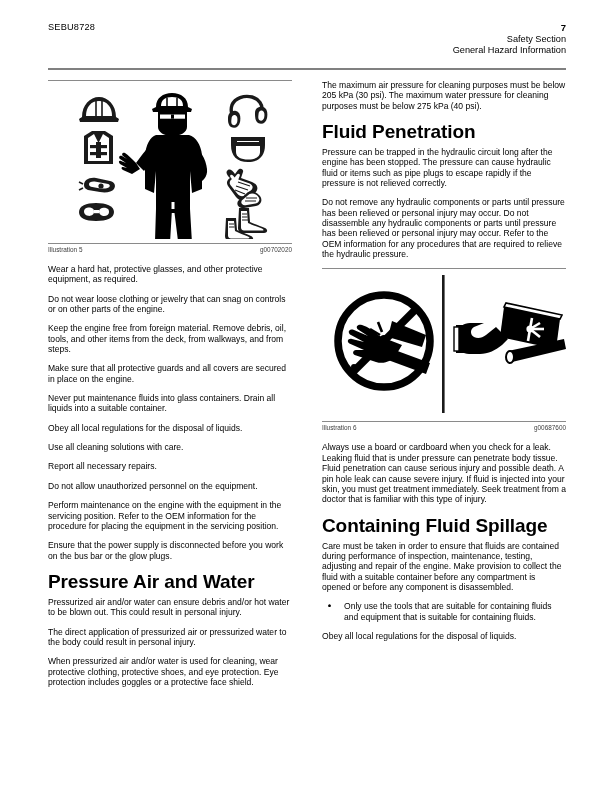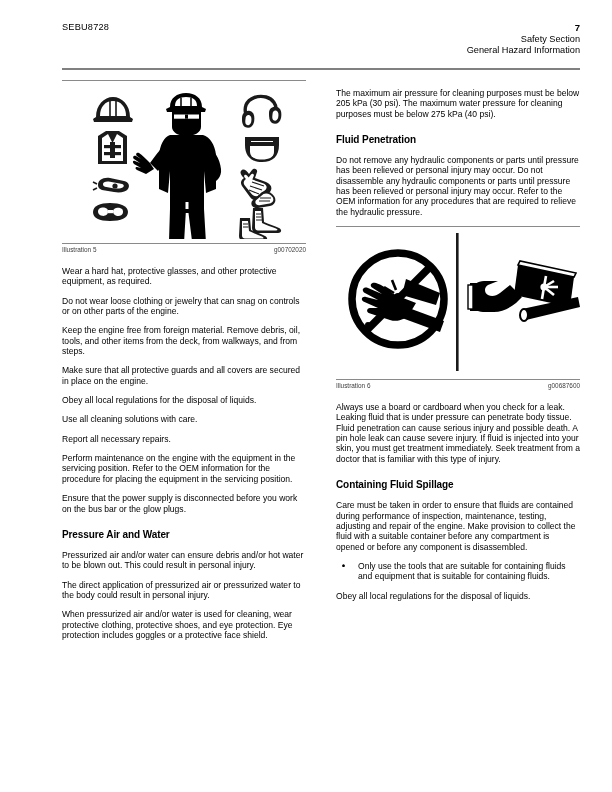--- a/index.html
+++ b/index.html
@@ -10,21 +10,21 @@
   body {
     width: 612px;
     height: 792px;
     font-family: "Liberation Sans", sans-serif;
     color: #000000;
     position: relative;
     overflow: hidden;
   }
   .page {
     position: absolute;
-    left: 14px; top: 0;
+    left: 0; top: 0;
     width: 564px;
     height: 792px;
   }
 
   
   .header {
     position: absolute;
     left: 48px;
     top: 22px;
     width: 518px;
@@ -63,28 +63,28 @@
   .col {
     position: absolute;
     top: 80px;
     width: 244px;
   }
   .col-left  { left: 48px; }
   .col-right { left: 322px; }
 
   
   p.body {
-    margin: 8px 0 9px 0;
+    margin: 0 0 9px 0;
     font-size: 8.55px;
     line-height: 10.35px;
     text-align: left;
   }
   h2.section {
     margin: 13px 0 8px 0;
-    font-size: 10px;
+    font-size: 19px;
     line-height: 15px;
     font-weight: bold;
     letter-spacing: -0.1px;
   }
   ul.bullets {
     margin: 0 0 9px 0;
     padding: 0;
     list-style: none;
   }
   ul.bullets li {
@@ -258,39 +258,42 @@
       <div class="fig-caption">
         <span class="cap-left">Illustration 5</span>
         <span class="cap-right">g00702020</span>
       </div>
     </div>
 
     <p class="body">Wear a hard hat, protective glasses, and other protective equipment, as required.</p>
     <p class="body">Do not wear loose clothing or jewelry that can snag on controls or on other parts of the engine.</p>
     <p class="body">Keep the engine free from foreign material. Remove debris, oil, tools, and other items from the deck, from walkways, and from steps.</p>
     <p class="body">Make sure that all protective guards and all covers are secured in place on the engine.</p>
+    <p class="body">Never put maintenance fluids into glass containers. Drain all liquids into a suitable container.</p>
     <p class="body">Obey all local regulations for the disposal of liquids.</p>
     <p class="body">Use all cleaning solutions with care.</p>
     <p class="body">Report all necessary repairs.</p>
+    <p class="body">Do not allow unauthorized personnel on the equipment.</p>
     <p class="body">Perform maintenance on the engine with the equipment in the servicing position. Refer to the OEM information for the procedure for placing the equipment in the servicing position.</p>
     <p class="body">Ensure that the power supply is disconnected before you work on the bus bar or the glow plugs.</p>
 
     <h2 class="section">Pressure Air and Water</h2>
 
     <p class="body">Pressurized air and/or water can ensure debris and/or hot water to be blown out. This could result in personal injury.</p>
     <p class="body">The direct application of pressurized air or pressurized water to the body could result in personal injury.</p>
     <p class="body">When pressurized air and/or water is used for cleaning, wear protective clothing, protective shoes, and eye protection. Eye protection includes goggles or a protective face shield.</p>
   </div>
 
   <div class="col col-right">
 
     <p class="body">The maximum air pressure for cleaning purposes must be below 205 kPa  (30 psi). The maximum water pressure for cleaning purposes must be below 275 kPa  (40 psi).</p>
 
     <h2 class="section">Fluid Penetration</h2>
 
+    <p class="body">Pressure can be trapped in the hydraulic circuit long after the engine has been stopped. The pressure can cause hydraulic fluid or items such as pipe plugs to escape rapidly if the pressure is not relieved correctly.</p>
     <p class="body">Do not remove any hydraulic components or parts until pressure has been relieved or personal injury may occur. Do not disassemble any hydraulic components or parts until pressure has been relieved or personal injury may occur. Refer to the OEM information for any procedures that are required to relieve the hydraulic pressure.</p>
 
     <div class="figure" style="margin-top:8px;">
       <div class="fig-rule-top"></div>
       <div class="fig-art">
         <svg viewBox="0 0 244 142" width="244" height="142" aria-hidden="true">
           <g fill="#000000">
 
             <rect x="120" y="0" width="2.6" height="138" fill="#1a1a1a"></rect>
 

